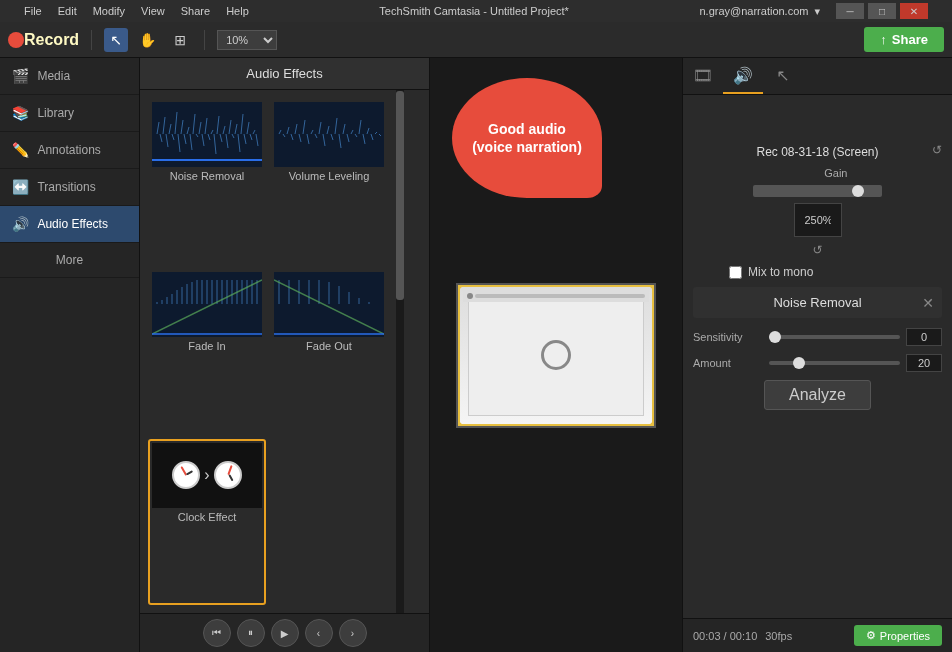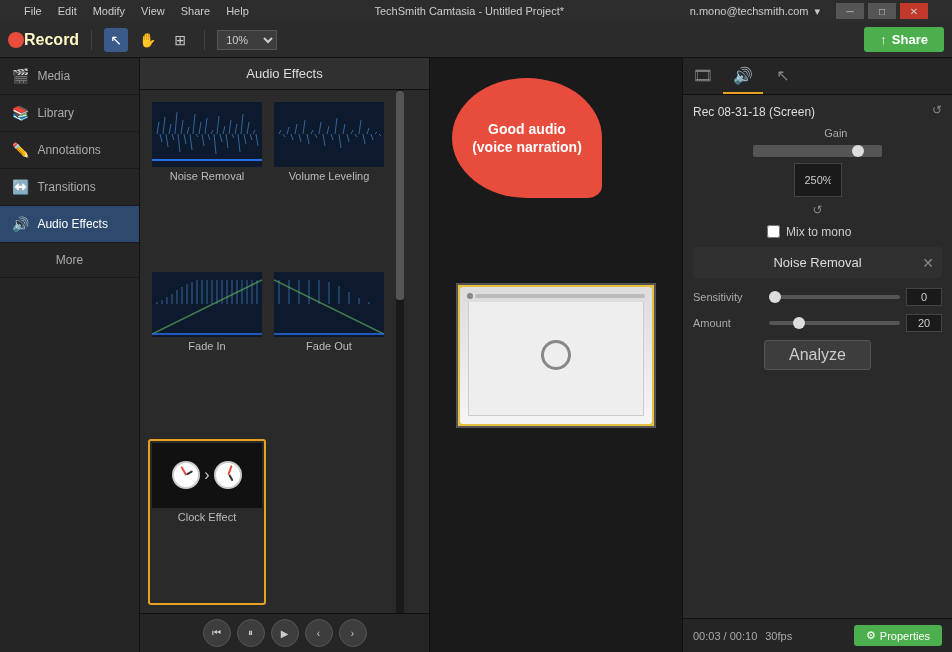--- a/index.html
+++ b/index.html
@@ -326,24 +326,26 @@
     .rp-tab.active {
       color: #e8a020;
       border-bottom-color: #e8a020;
     }
     .rp-content {
       flex: 1;
       padding: 10px;
       overflow-y: auto;
     }
     .rp-clip-title {
+      text-align: center;
       font-size: 12px;
       color: #ddd;
       margin-bottom: 8px;
       position: relative;
+      margin-top: 40px;
     }
     .rp-refresh {
       position: absolute;
       right: 0;
       top: -2px;
       cursor: pointer;
       font-size: 14px;
     }
     .rp-row {
       display: flex;
@@ -379,23 +381,23 @@
       background: #1a1a1a;
       border: 1px solid #444;
       color: #ccc;
       font-size: 11px;
       text-align: center;
       padding: 10px;
     }
     .rp-reset { cursor: pointer; color: #888; font-size: 12px; }
     .rp-checkbox-row {
       display: flex;
-      align-items: flex-start;
+      align-items: center;
       gap: 6px;
-      margin-left: 74px;
+      margin-left: 36px;
       margin-bottom: 8px;
     }
     .rp-checkbox { cursor: pointer; }
     .rp-section-title {
       text-align: center;
       font-size: 13px;
       color: #ddd;
       padding: 8px;
       background: #303030;
       border-radius: 3px;
@@ -517,21 +519,21 @@
 
 <div class="menu-bar">
   <span>File</span>
   <span>Edit</span>
   <span>Modify</span>
   <span>View</span>
   <span>Share</span>
   <span>Help</span>
   <span class="app-title">TechSmith Camtasia - Untitled Project*</span>
   <div class="user-area">
-    <span>n.mono@techsmith.com</span>
+    <span>n.gray@narration.com</span>
     <span>▾</span>
   </div>
   <div class="window-controls">
     <button class="win-btn">─</button>
     <button class="win-btn">□</button>
     <button class="win-btn" style="background:#c0392b;">✕</button>
   </div>
 </div>
 
 <div class="toolbar">

